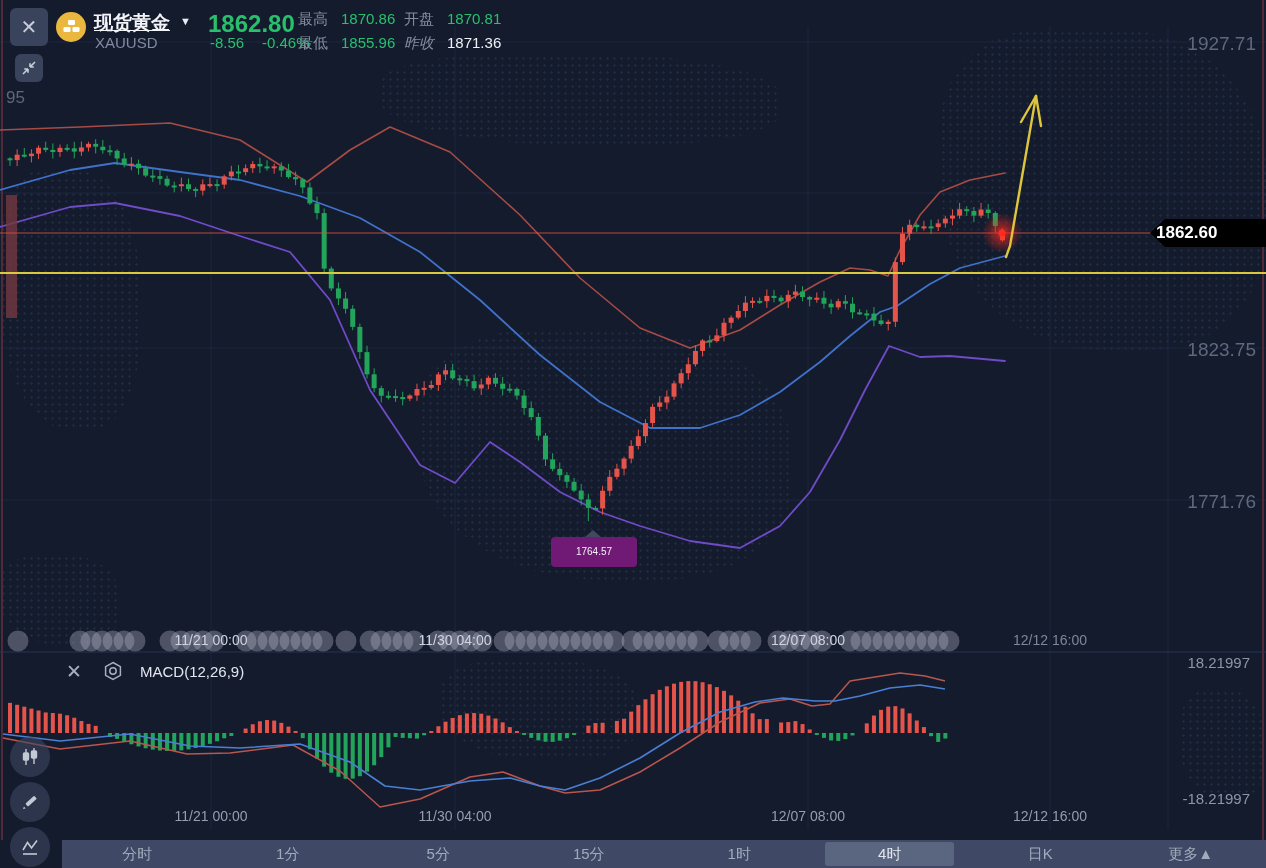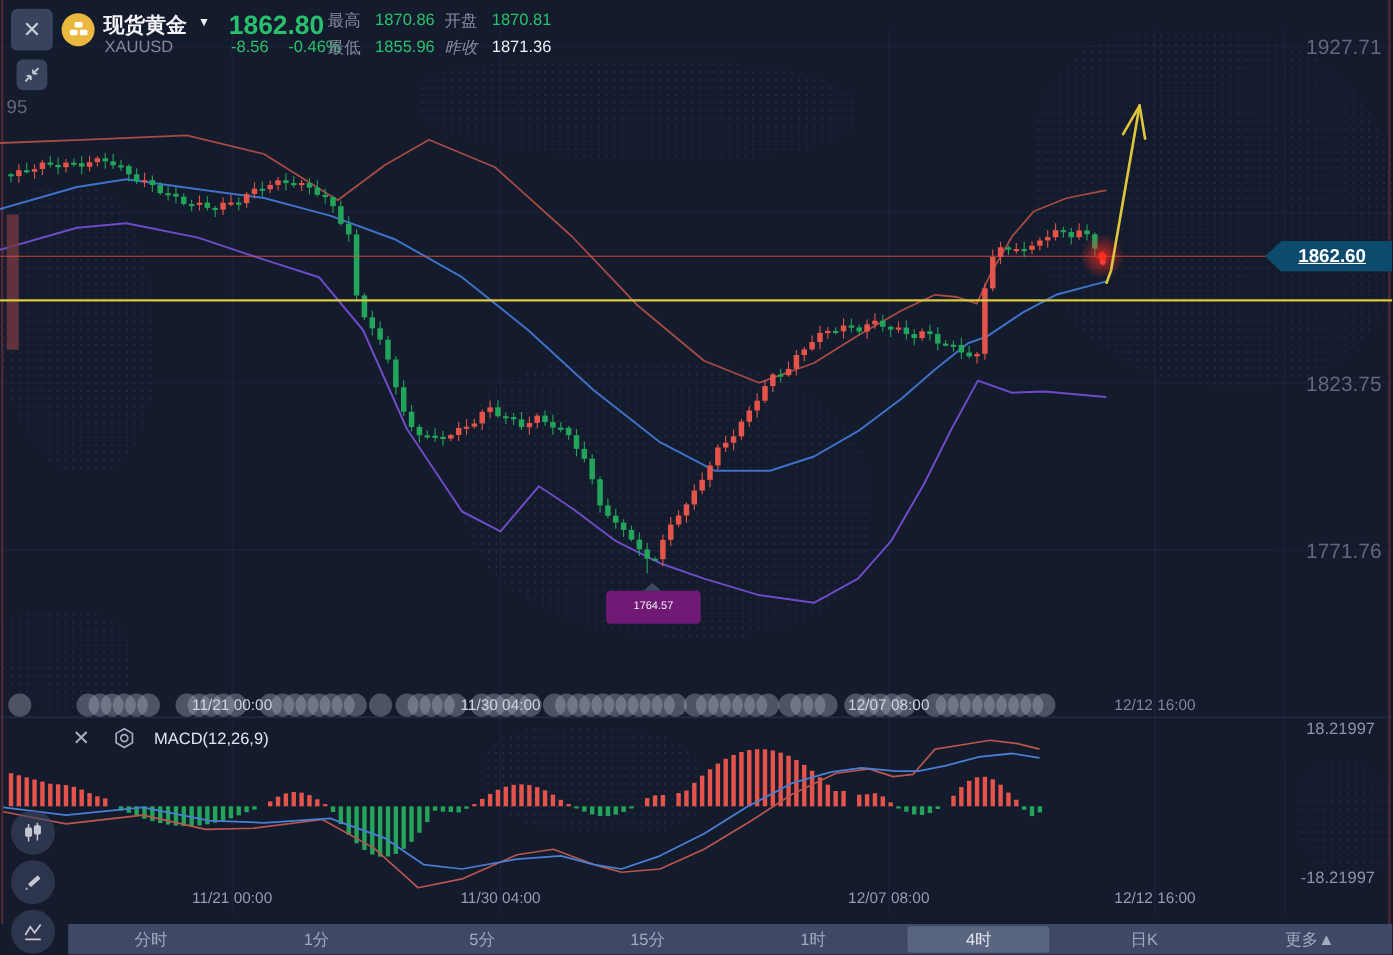--- a/index.html
+++ b/index.html
@@ -14,23 +14,23 @@
   .t{position:absolute;white-space:nowrap;}
   .ttl{font-size:19px;font-weight:bold;color:#f2f4f8;}
   .sym{font-size:15px;color:#828aa0;}
   .big-price{font-size:24px;font-weight:bold;color:#28c06c;}
   .chg{font-size:15px;color:#28c06c;}
   .stat-l{font-size:15px;color:#848ca1;}
   .stat-v{font-size:15px;}
   .axis-label{font-size:19px;color:#60687c;text-align:right;width:110px;}
   .macd-num{font-size:15px;color:#8d95a8;text-align:right;width:130px;}
   .tlabel{font-size:14px;transform:translateX(-50%);}
-  .price-badge{position:absolute;left:1150px;width:116px;height:28px;background:#0c4a6e;
+  .price-badge{position:absolute;left:1150px;width:116px;height:28px;background:#000000;
                clip-path:polygon(0 50%,15px 0,100% 0,100% 100%,15px 100%);
-               color:#fff;font-size:17px;font-weight:bold;line-height:28px;text-align:center;padding-left:6px;box-sizing:border-box;text-decoration:underline;}
+               color:#fff;font-size:17px;font-weight:bold;line-height:28px;padding-left:6px;box-sizing:border-box;}
   .callout{position:absolute;background:#701a75;border-radius:4px;color:#f0f2f7;font-size:10px;
            text-align:center;line-height:30px;}
   .callout:before{content:"";position:absolute;top:-7px;left:34px;border-left:8px solid transparent;
            border-right:8px solid transparent;border-bottom:7px solid #3f4961;}
   .circle-btn{position:absolute;width:40px;height:40px;border-radius:50%;background:rgba(62,72,97,.6);
            display:flex;align-items:center;justify-content:center;}
   #toolbar{position:absolute;left:62px;top:840px;width:1204px;height:28px;background:rgba(65,76,104,.95);
            display:flex;}
   .tab{flex:1;display:flex;align-items:center;justify-content:center;font-size:15px;color:#a2aabd;position:relative;}
   .tab .pill{position:absolute;left:7%;top:2px;width:86%;height:24px;border-radius:3px;background:transparent;z-index:0;}
@@ -587,21 +587,21 @@
   </div>
   <div class="t" style="left:6px;top:88px;font-size:17px;color:#5f6779;">95</div>
 
   <div class="abs" style="left:56px;top:12px;width:30px;height:30px;border-radius:50%;background:#eab83e;">
     <svg width="30" height="30" viewBox="0 0 30 30">
       <rect x="12" y="8" width="7" height="5" rx="1.2" fill="#fff"></rect>
       <rect x="7.5" y="15" width="7" height="5" rx="1.2" fill="#fff"></rect>
       <rect x="16.5" y="15" width="7" height="5" rx="1.2" fill="#fff"></rect>
     </svg>
   </div>
-  <div class="t ttl" style="left:94px;top:10px;">现货黄金</div>
+  <div class="t ttl" style="left:94px;top:10px;text-decoration:underline;">现货黄金</div>
   <div class="t" style="left:180px;top:15px;font-size:11px;color:#e9edf4;">▼</div>
   <div class="t sym" style="left:95px;top:34px;">XAUUSD</div>
   <div class="t big-price" style="left:208px;top:10px;">1862.80</div>
   <div class="t chg" style="left:210px;top:34px;">-8.56</div>
   <div class="t chg" style="left:262px;top:34px;">-0.46%</div>
   <div id="stats">
       <div class="t stat-l" style="left:298px;top:10px;">最高</div>
       <div class="t stat-v" style="left:341px;top:10px;color:#28c06c;">1870.86</div>
       <div class="t stat-l" style="left:404px;top:10px;">开盘</div>
       <div class="t stat-v" style="left:447px;top:10px;color:#28c06c;">1870.81</div>

